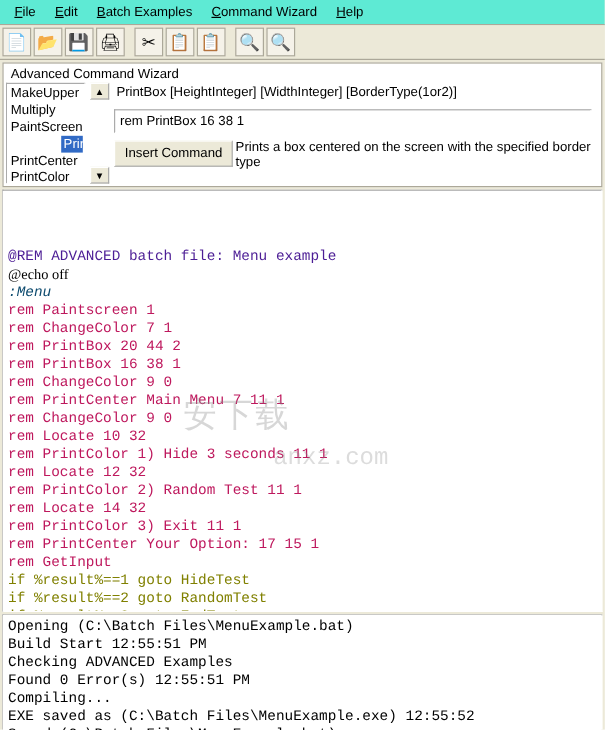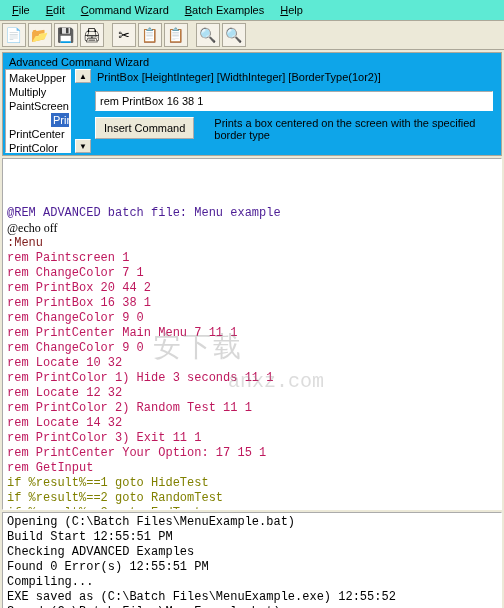--- a/index.html
+++ b/index.html
@@ -3,52 +3,52 @@
 <meta charset="utf-8">
 <style>
 * { margin: 0; padding: 0; box-sizing: border-box; }
 body { font-family: "MS Sans Serif", Tahoma, sans-serif; font-size: 11px; background: #ece9d8; width: 504px; height: 608px; overflow: hidden; }
 .menubar { background: #5eead4; display: flex; padding: 2px 4px; border-bottom: 1px solid #aca899; }
 .menubar span { padding: 2px 8px; cursor: default; }
 .menubar span u { text-decoration: underline; }
 .toolbar { background: #ece9d8; display: flex; padding: 2px; border-bottom: 1px solid #aca899; gap: 2px; }
 .tb-btn { width: 24px; height: 24px; border: 1px solid #aca899; background: #f5f2e9; display: flex; align-items: center; justify-content: center; font-size: 14px; cursor: pointer; }
 .tb-sep { width: 4px; }
-.wizard-panel { border: 1px solid #aca899; margin: 2px; padding: 2px; background: #0ea5e9; }
+.wizard-panel { border: 1px solid #aca899; margin: 2px; padding: 2px; background: #ffffff; }
 .wizard-title { font-size: 11px; padding: 1px 4px; }
 .wizard-body { display: flex; gap: 4px; }
 .cmd-list { width: 66px; height: 84px; background: #fff; border: 1px inset #fff; overflow-y: auto; font-size: 11px; padding: 1px; }
 .cmd-list div { padding: 1px 2px; }
 .cmd-list .sel { background: #316ac5; color: #fff; margin-left: 44px; }
 .scroll-btns { display: flex; flex-direction: column; gap: 1px; }
 .scroll-btns button { width: 16px; height: 14px; font-size: 8px; border: 1px outset #fff; background: #ece9d8; }
 .wizard-right { flex: 1; display: flex; flex-direction: column; gap: 6px; padding-right: 6px; }
 .syntax { font-size: 11px; padding: 2px; }
 .cmd-input { width: 100%; height: 20px; border: 1px inset #fff; background: #fff; padding: 2px 4px; font-size: 11px; font-family: inherit; }
-.insert-row { display: flex; gap: 20px; align-items: flex-start; }
+.insert-row { display: flex; gap: 2px; align-items: flex-start; }
 .insert-btn { padding: 4px 8px; border: 1px outset #fff; background: #ece9d8; font-size: 11px; cursor: pointer; }
 .desc { font-size: 11px; flex: 1; }
 .editor { background: #fff; border: 1px inset #fff; margin: 2px; height: 352px; overflow-y: auto; padding: 2px 4px; font-family: "Courier New", monospace; font-size: 12px; line-height: 15px; white-space: pre; position: relative; }
 .output { background: #fff; border: 1px inset #fff; margin: 2px; height: 108px; overflow-y: auto; padding: 2px 4px; font-family: "Courier New", monospace; font-size: 12px; line-height: 15px; white-space: pre; }
 .c-green { color: #4c1d95; }
 .c-blue { color: #be185d; }
-.c-orange { color: #7f1d1d; }
+.c-orange { color: #0c4a6e; font-style: italic; }
 .c-olive { color: #808000; }
 .c-black { color: #000; font-family: Liberation Serif, serif; }
 .watermark { position: absolute; left: 150px; top: 180px; font-size: 28px; color: rgba(140,140,140,0.35); font-family: Liberation Serif, serif; pointer-events: none; letter-spacing: 2px; }
 .watermark2 { position: absolute; left: 225px; top: 215px; font-size: 20px; color: rgba(140,140,140,0.3); font-family: Liberation Mono, monospace; pointer-events: none; }
 </style>
 </head>
 <body>
 
 <div class="menubar">
   <span><u>F</u>ile</span>
   <span><u>E</u>dit</span>
+  <span><u>B</u>atch Examples</span>
   <span><u>C</u>ommand Wizard</span>
-  <span><u>B</u>atch Examples</span>
   <span><u>H</u>elp</span>
 </div>
 
 <div class="toolbar" id="toolbar">
     <div class="tb-btn">📄</div>
     <div class="tb-btn">📂</div>
     <div class="tb-btn">💾</div>
     <div class="tb-btn">🖨</div>
     <div class="tb-sep"></div>
     <div class="tb-btn">✂</div>

